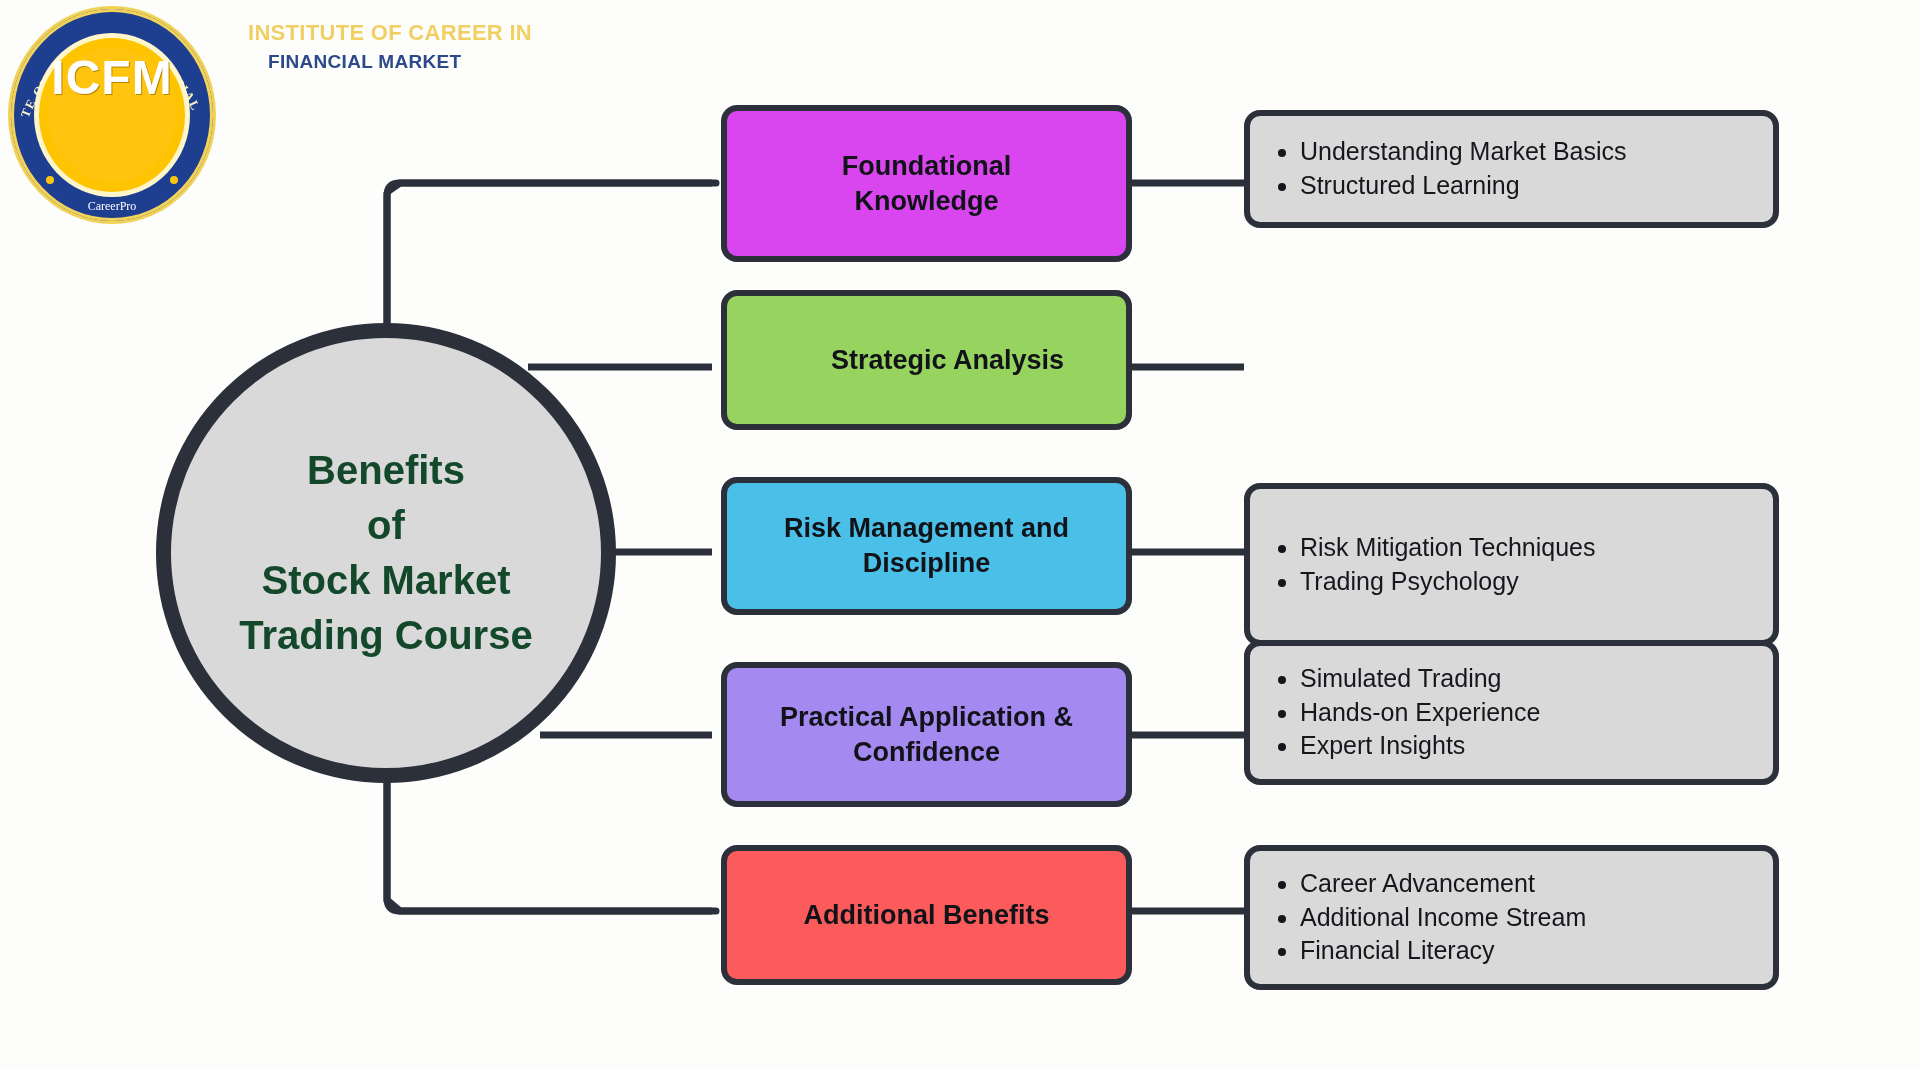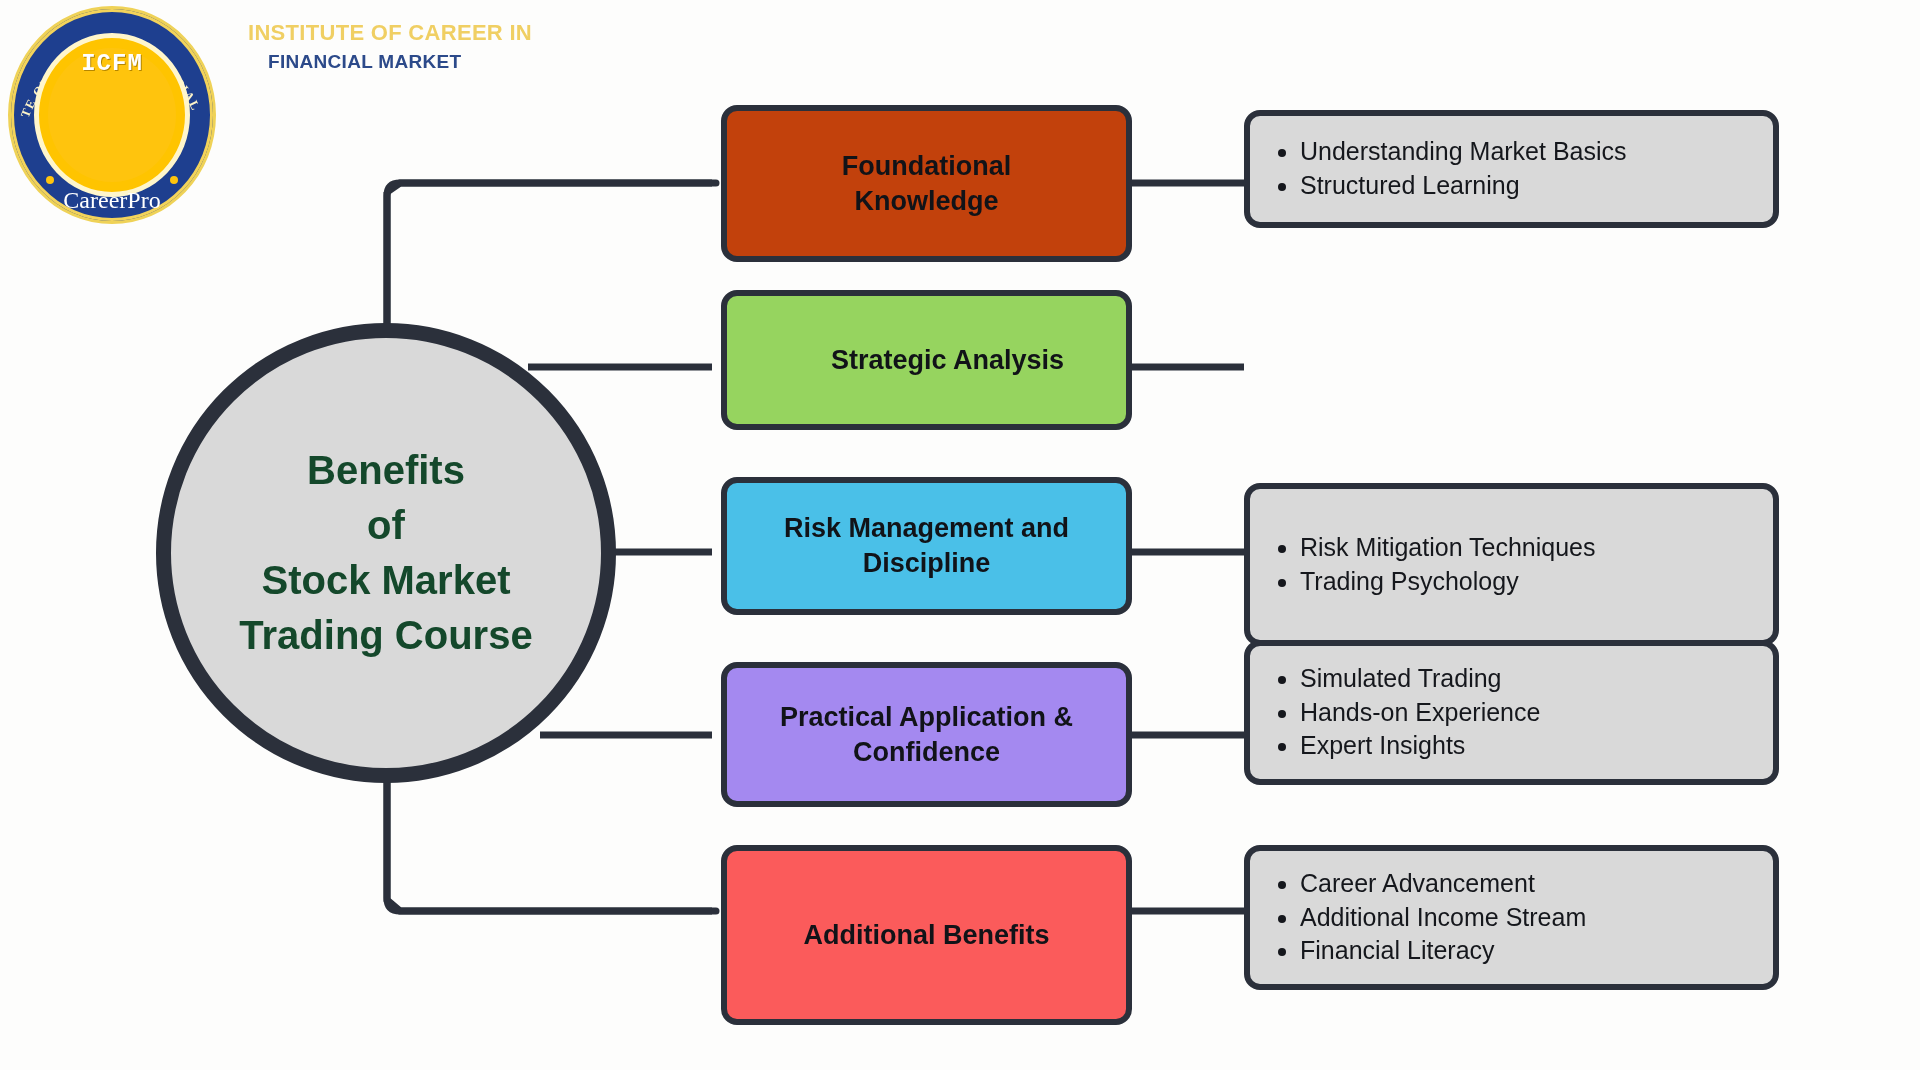--- a/index.html
+++ b/index.html
@@ -56,33 +56,33 @@
     width: 128px; height: 134px;
     border-radius: 50%;
     background: #ffc40d;
     box-sizing: border-box;
   }
   .logo-icfm {
     position: absolute;
     left: 0; top: 44px;
     width: 208px;
     text-align: center;
-    font-size: 24px;
+    font-size: 48px;
     font-weight: 700;
     letter-spacing: 1px;
     color: #ffffff;
     text-shadow: 1px 1px 0 #b58600;
-    font-family: Liberation Mono, monospace;
+    font-family: Liberation Sans, sans-serif;
   }
   .logo-careerpro {
     position: absolute;
     left: 0; bottom: 10px;
     width: 208px;
     text-align: center;
-    font-size: 24px;
+    font-size: 12px;
     color: #ffffff;
     font-family: "Liberation Serif", serif;
   }
   .logo-arc-text {
     position: absolute;
     left: 0; top: 0;
     width: 208px; height: 218px;
     pointer-events: none;
   }
   .logo-arc-text text {
@@ -244,21 +244,21 @@
     </g>
   </svg>
 
   <div id="center-node">
     <div id="center-node-label">Benefits
 of
 Stock Market
 Trading Course</div>
   </div>
 
-  <div class="cat-box" style="top:105px; height:157px; background:#c2410c;">
+  <div class="cat-box" style="top:105px; height:157px; background:#d946ef;">
     <div class="cat-label" style="white-space:pre-line;">Foundational
 Knowledge</div>
   </div>
   <div class="detail-box" style="top:110px; height:118px;">
     <ul class="detail-list">
       <li>Understanding Market Basics</li>
       <li>Structured Learning</li>
     </ul>
   </div>
 
@@ -282,21 +282,21 @@
 Confidence</div>
   </div>
   <div class="detail-box" style="top:640px; height:145px;">
     <ul class="detail-list">
       <li>Simulated Trading</li>
       <li>Hands-on Experience</li>
       <li>Expert Insights</li>
     </ul>
   </div>
 
-  <div class="cat-box" style="top:845px; height:180px; background:#fb5b5b;">
+  <div class="cat-box" style="top:845px; height:140px; background:#fb5b5b;">
     <div class="cat-label" style="white-space:pre-line;">Additional Benefits</div>
   </div>
   <div class="detail-box" style="top:845px; height:145px;">
     <ul class="detail-list">
       <li>Career Advancement</li>
       <li>Additional Income Stream</li>
       <li>Financial Literacy</li>
     </ul>
   </div>
 

